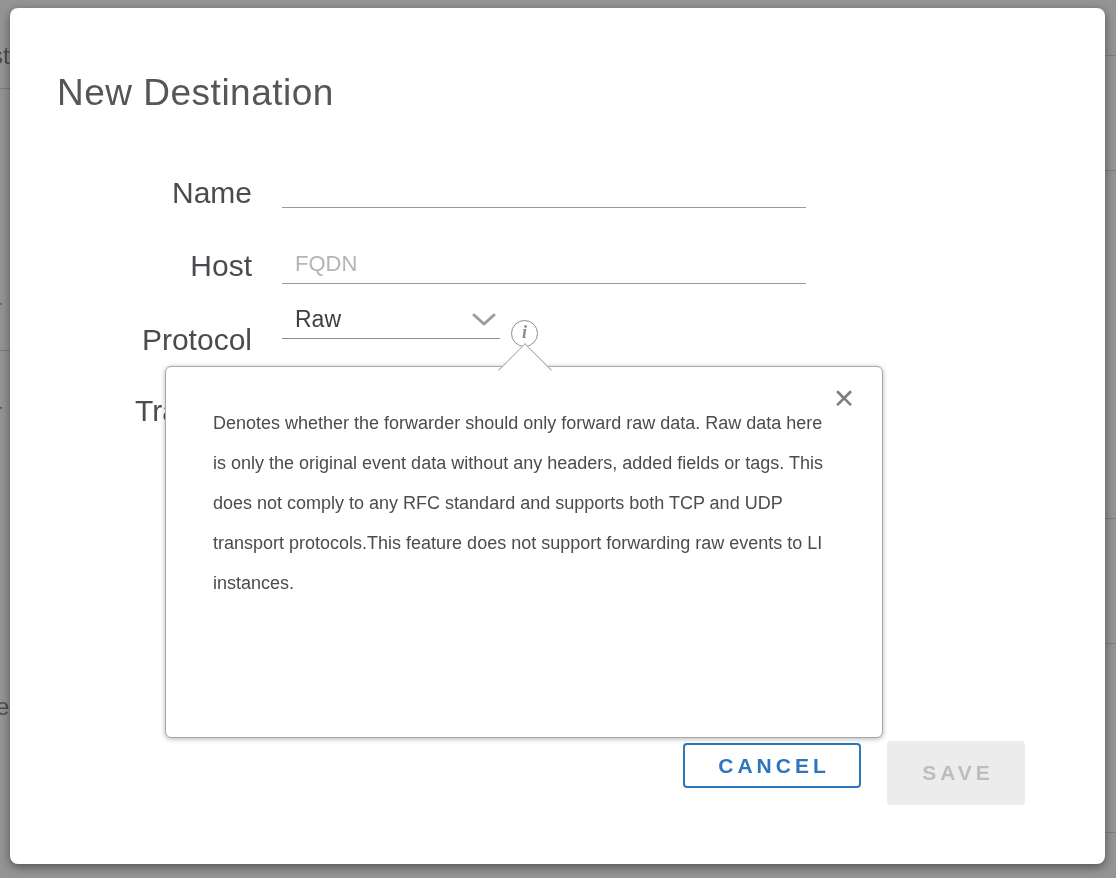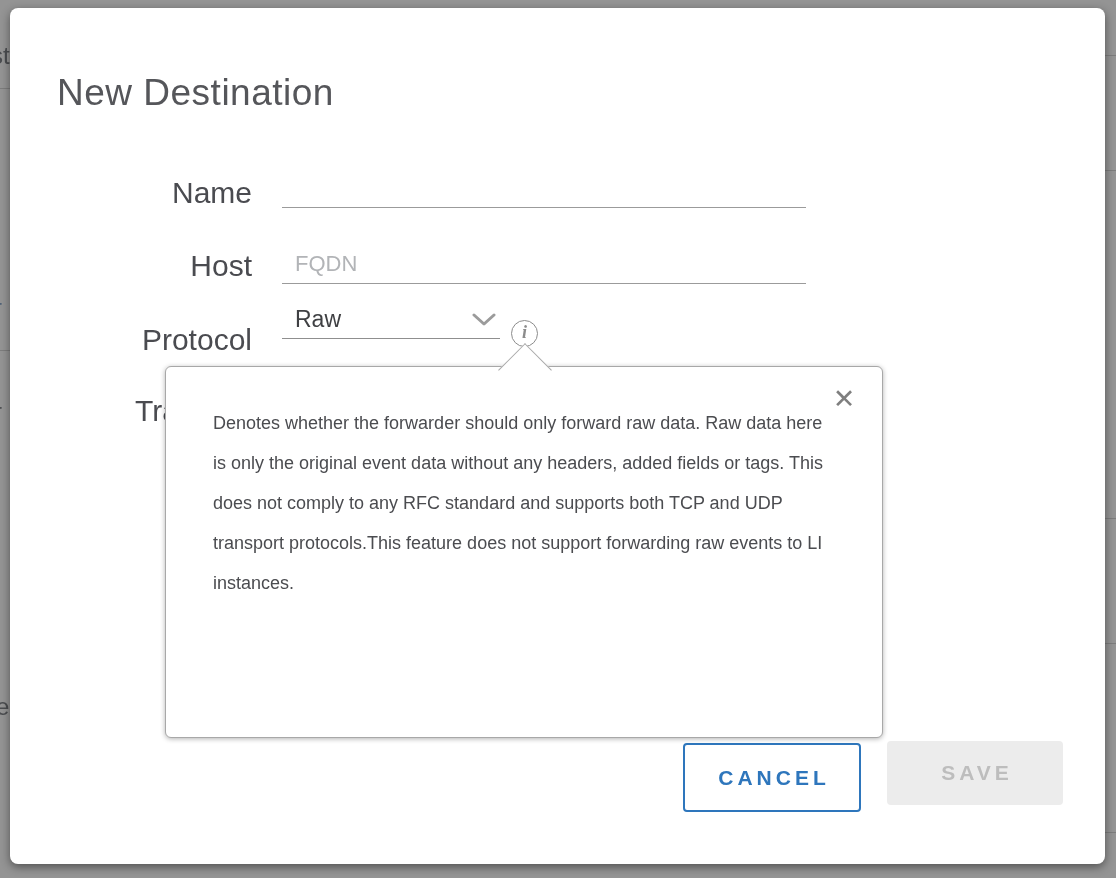--- a/index.html
+++ b/index.html
@@ -103,25 +103,25 @@
   }
 
   
   .btn{
     position:absolute;box-sizing:border-box;border-radius:4px;cursor:pointer;
     font-family:"Liberation Sans","DejaVu Sans",sans-serif;
     font-size:21px;font-weight:700;letter-spacing:4px;text-indent:4px;
     z-index:2;
   }
   .btn-cancel{
-    left:683px;top:743px;width:178px;height:69px;
+    left:683px;top:743px;width:178px;height:45px;
     background:#fff;border:2px solid #2e76bc;color:#2e76bc;
   }
   .btn-save{
-    left:887px;top:741px;width:176px;height:64px;
+    left:887px;top:741px;width:138px;height:64px;
     background:#ececec;border:none;color:#bdbdbd;cursor:default;
   }
 </style>
 </head>
 <body>
 
 <div>
   <span class="bg-frag f-st">st</span>
   <span class="bg-frag f-r1">r</span>
   <span class="bg-frag f-r2">r</span>

